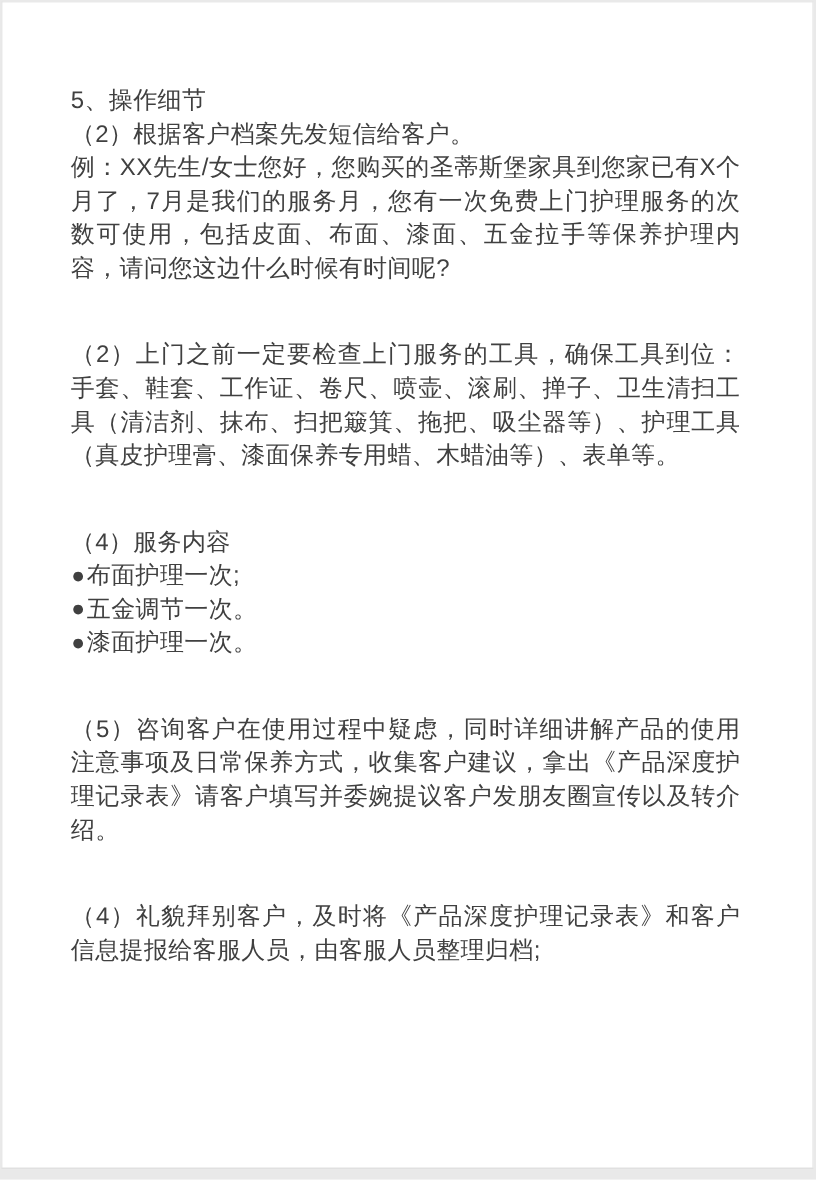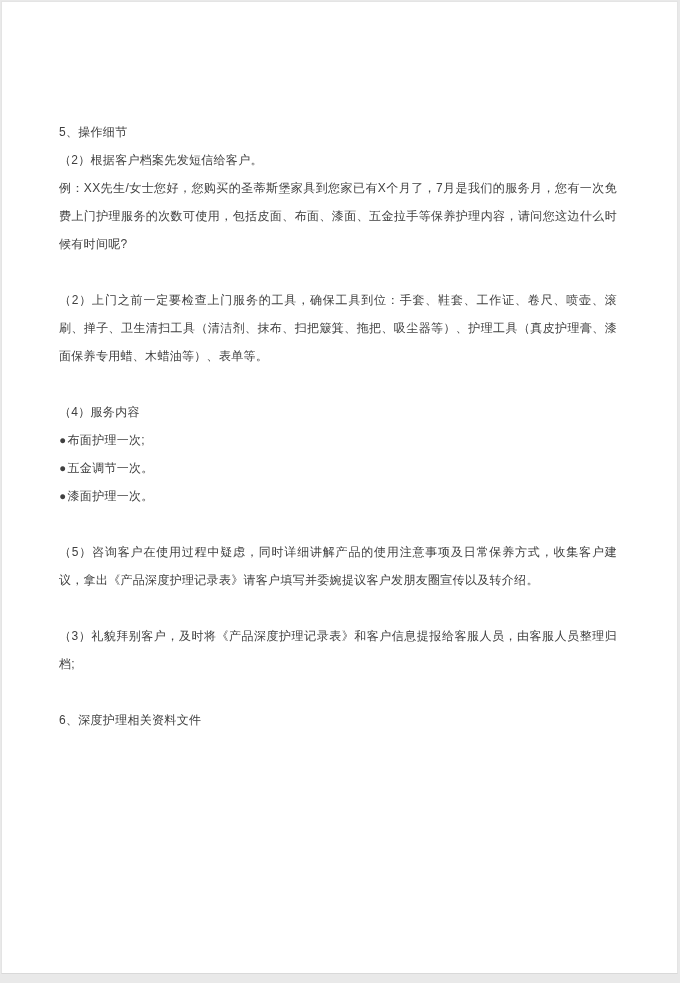--- a/index.html
+++ b/index.html
@@ -19,33 +19,33 @@
     top: 1px;
     left: 1px;
     width: 675px;
     height: 971px;
     background: #ffffff;
     border: 1px solid #e4e4e4;
     border-bottom-color: #d9d9d9;
     box-sizing: content-box;
   }
   .doc {
-    padding: 116px 0 0 57px;
+    padding: 68px 0 0 57px;
     width: 558px;
-    font-size: 12px;
+    font-size: 20px;
     line-height: 28px;
     color: #404040;
     text-align: justify;
     letter-spacing: 0.3px;
   }
   .doc p {
     margin: 0;
   }
   .doc p.gap {
-    margin-top: 28px;
+    margin-top: 44px;
   }
   .bullet-line .bullet {
     display: inline-block;
     transform: scale(0.95);
     margin-right: 1px;
   }
 </style>
 </head>
 <body>
 
@@ -65,18 +65,17 @@
 
 
     <p class="bullet-line"><span class="bullet">●</span><span>布面护理一次;</span></p>
 
     <p class="bullet-line"><span class="bullet">●</span><span>五金调节一次。</span></p>
 
     <p class="bullet-line"><span class="bullet">●</span><span>漆面护理一次。</span></p>
 
     <p class="gap">（5）咨询客户在使用过程中疑虑，同时详细讲解产品的使用注意事项及日常保养方式，收集客户建议，拿出《产品深度护理记录表》请客户填写并委婉提议客户发朋友圈宣传以及转介绍。</p>
 
-    <p class="gap">（3）礼貌拜别客户，及时将《产品深度护理记录表》和客户信息提报给客服人员，由客服人员整理归档;</p>
+    <p class="gap">（4）礼貌拜别客户，及时将《产品深度护理记录表》和客户信息提报给客服人员，由客服人员整理归档;</p>
 
-    <p class="gap">6、深度护理相关资料文件</p>
 
   </div>
 </div>
 
 </body></html>

